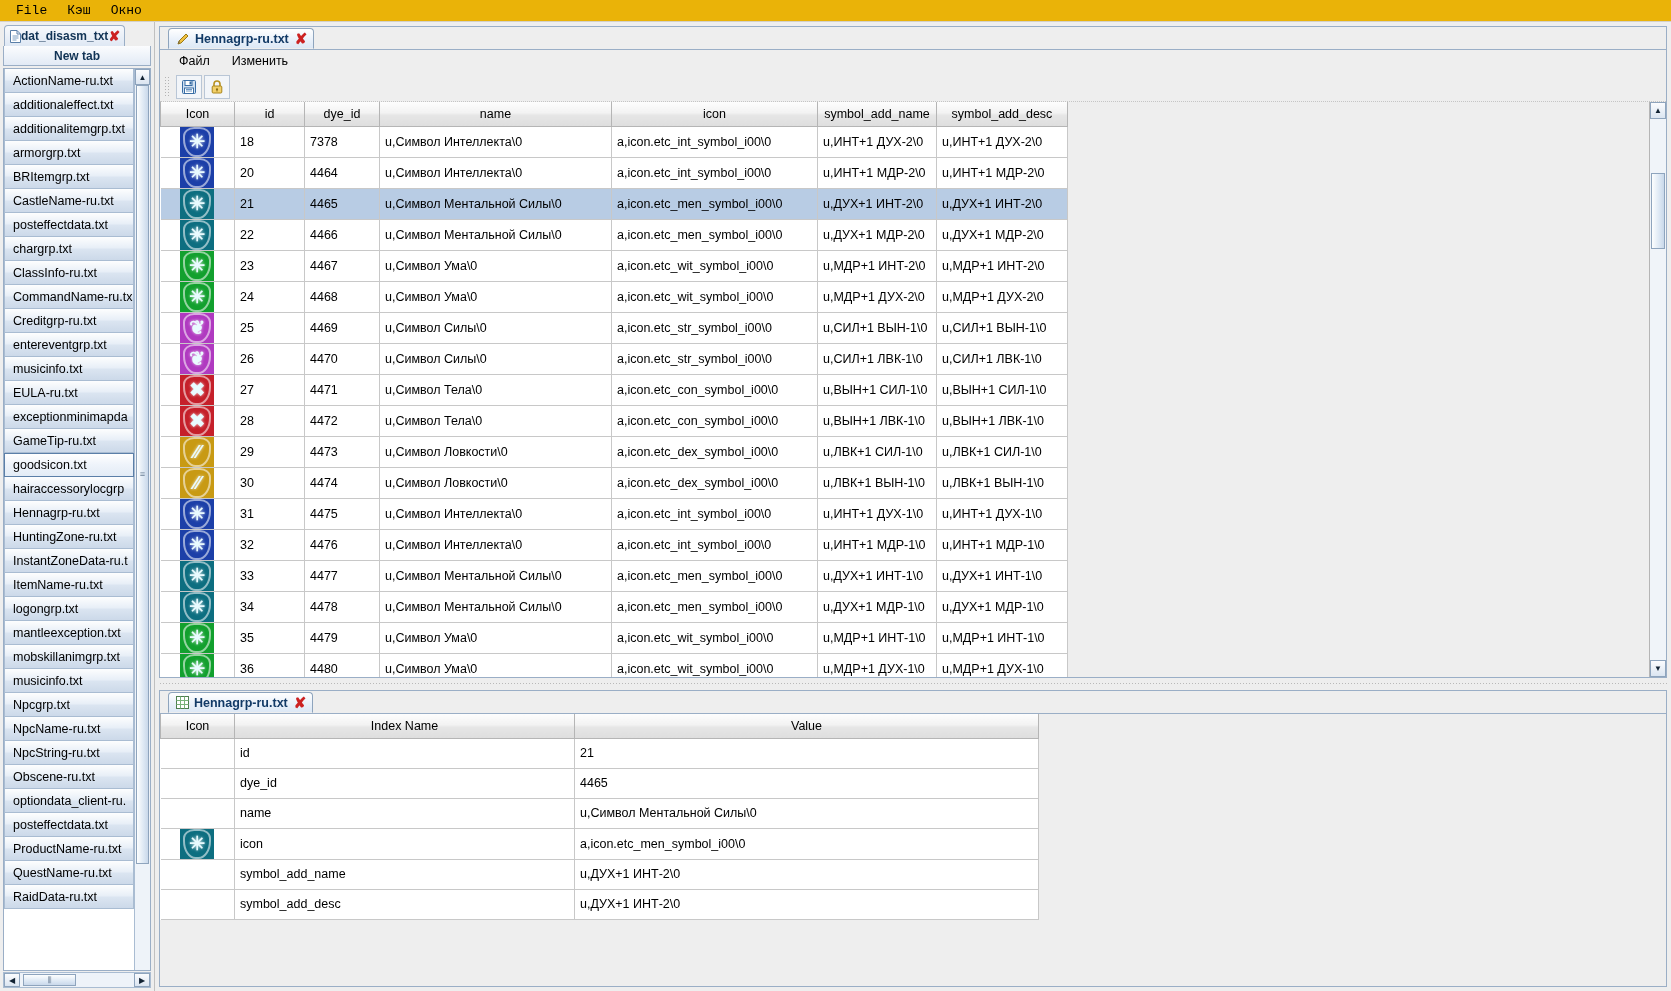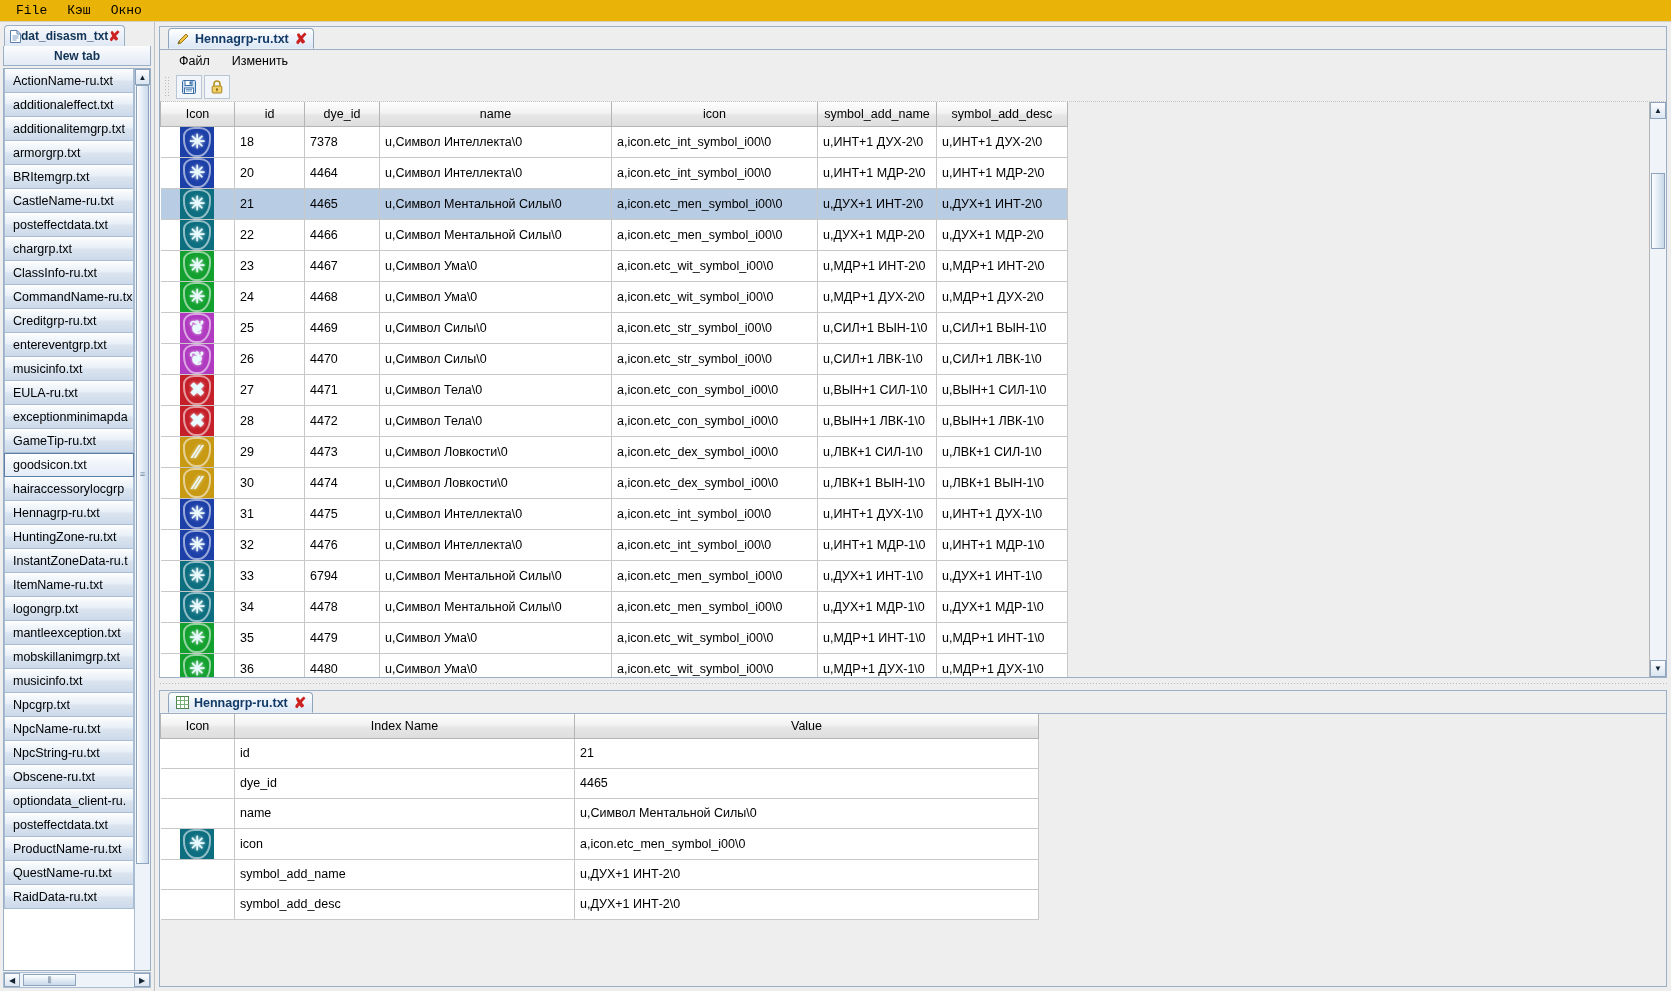--- a/index.html
+++ b/index.html
@@ -567,21 +567,21 @@
                   <td>32</td>
                   <td>4476</td>
                   <td>u,Символ Интеллекта\0</td>
                   <td>a,icon.etc_int_symbol_i00\0</td>
                   <td>u,ИНТ+1 МДР-1\0</td>
                   <td>u,ИНТ+1 МДР-1\0</td>
                 </tr>
                 <tr class="">
                   <td class="iconcell"><span class="sym" style="background: linear-gradient(rgb(13, 110, 128) 0%, rgb(13, 110, 128) 100%);"><span class="ring"></span><span class="glyph">✳</span></span></td>
                   <td>33</td>
-                  <td>6794</td>
+                  <td>4477</td>
                   <td>u,Символ Ментальной Силы\0</td>
                   <td>a,icon.etc_men_symbol_i00\0</td>
                   <td>u,ДУХ+1 ИНТ-1\0</td>
                   <td>u,ДУХ+1 ИНТ-1\0</td>
                 </tr>
                 <tr class="">
                   <td class="iconcell"><span class="sym" style="background: linear-gradient(rgb(13, 110, 128) 0%, rgb(13, 110, 128) 100%);"><span class="ring"></span><span class="glyph">✳</span></span></td>
                   <td>34</td>
                   <td>4478</td>
                   <td>u,Символ Ментальной Силы\0</td>

